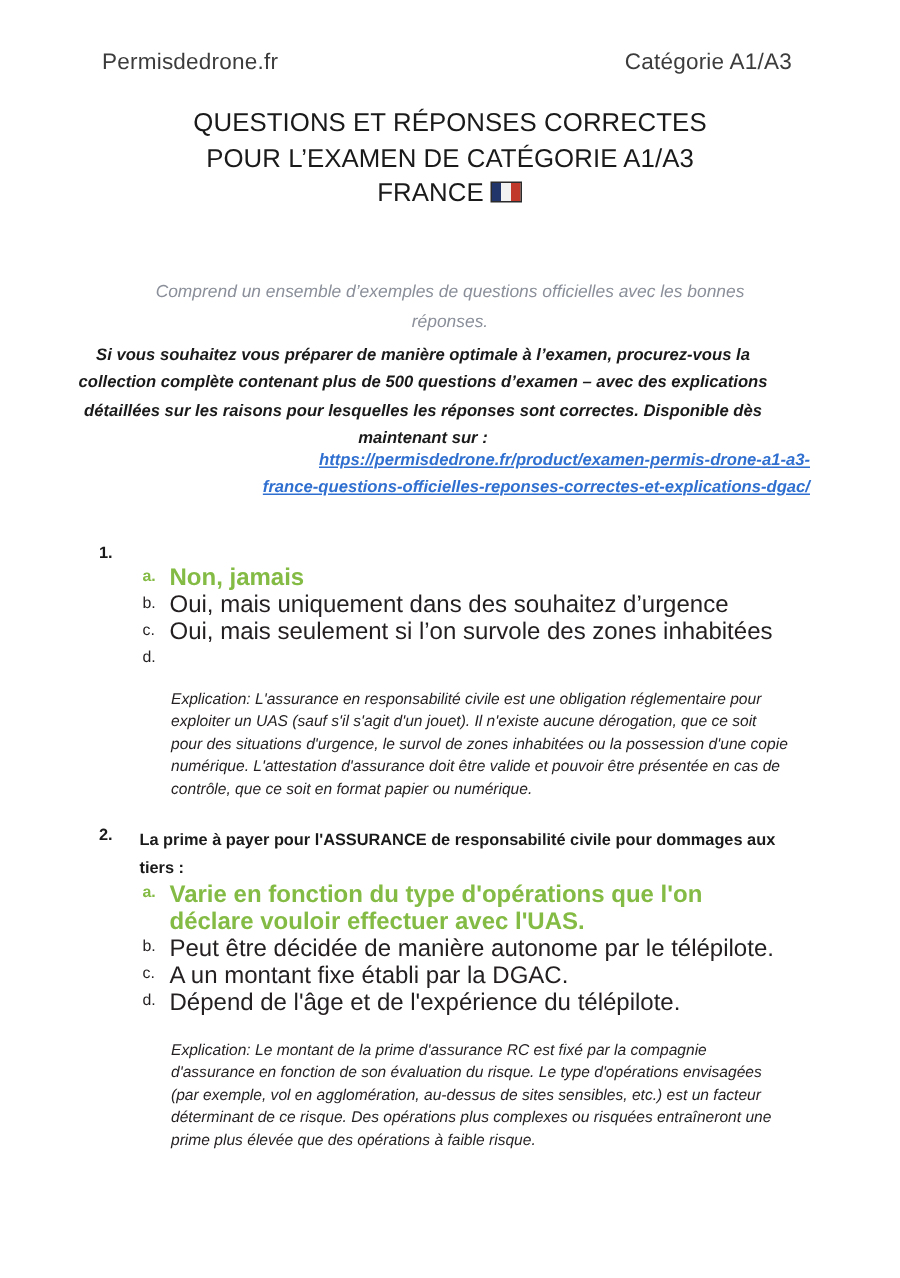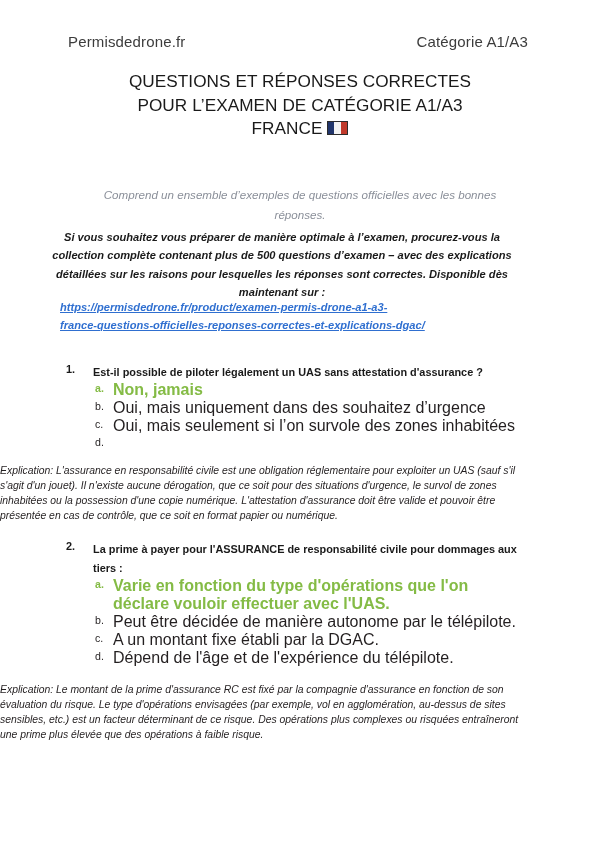--- a/index.html
+++ b/index.html
@@ -96,21 +96,21 @@
     line-height: 18.4px;
     color: #1a1a1a;
   }
 
   
   .promo-link {
     position: absolute;
     left: 60px;
     top: 299px;
     width: 480px;
-    text-align: left;
+    text-align: right;
     font-size: 11.1px;
     font-weight: bold;
     font-style: italic;
     line-height: 17.5px;
     color: #2f6fd0;
     text-decoration: underline;
     cursor: pointer;
   }
   .promo-link .url-line { display: block; }
 
@@ -174,26 +174,28 @@
     font-weight: normal;
   }
   .answer-row.correct .answer-letter,
   .answer-row.correct .answer-text {
     color: #84bb45;
     font-weight: bold;
   }
 
   .explanation {
     margin-top: 15px;
+    padding-left: 88px;
     padding-right: 73px;
     font-size: 10.4px;
     font-style: italic;
     line-height: 15.1px;
     color: #231f20;
     text-align: left;
+    margin-left: 26px;
   }
 </style>
 </head>
 <body>
 
 <div class="page">
 
   <div class="doc-header">
     <span>Permisdedrone.fr</span>
     <span>Catégorie A1/A3</span>
@@ -212,21 +214,20 @@
   <a class="promo-link" href="#">
     <span class="url-line">https://permisdedrone.fr/product/examen-permis-drone-a1-a3-</span>
     <span class="url-line">france-questions-officielles-reponses-correctes-et-explications-dgac/</span>
   </a>
 
   <div class="qa-list">
 
     <div class="qa-item">
       <div class="q-row">
         <span class="q-number">1.</span>
-        <span class="q-text">Est-il possible de piloter légalement un UAS sans attestation d'assurance ?</span>
       </div>
       <div class="answers">
         <div class="answer-row correct">
           <span class="answer-letter">a.</span>
           <span class="answer-text">Non, jamais</span>
         </div>
         <div class="answer-row normal">
           <span class="answer-letter">b.</span>
           <span class="answer-text">Oui, mais uniquement dans des souhaitez d’urgence</span>
         </div>

